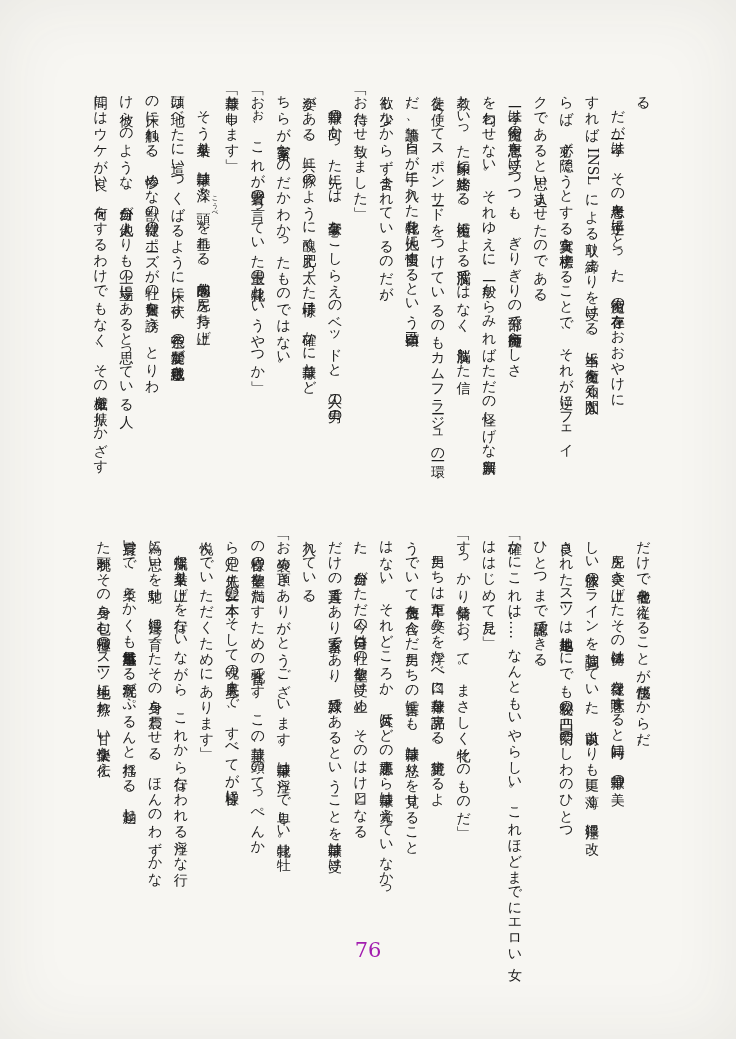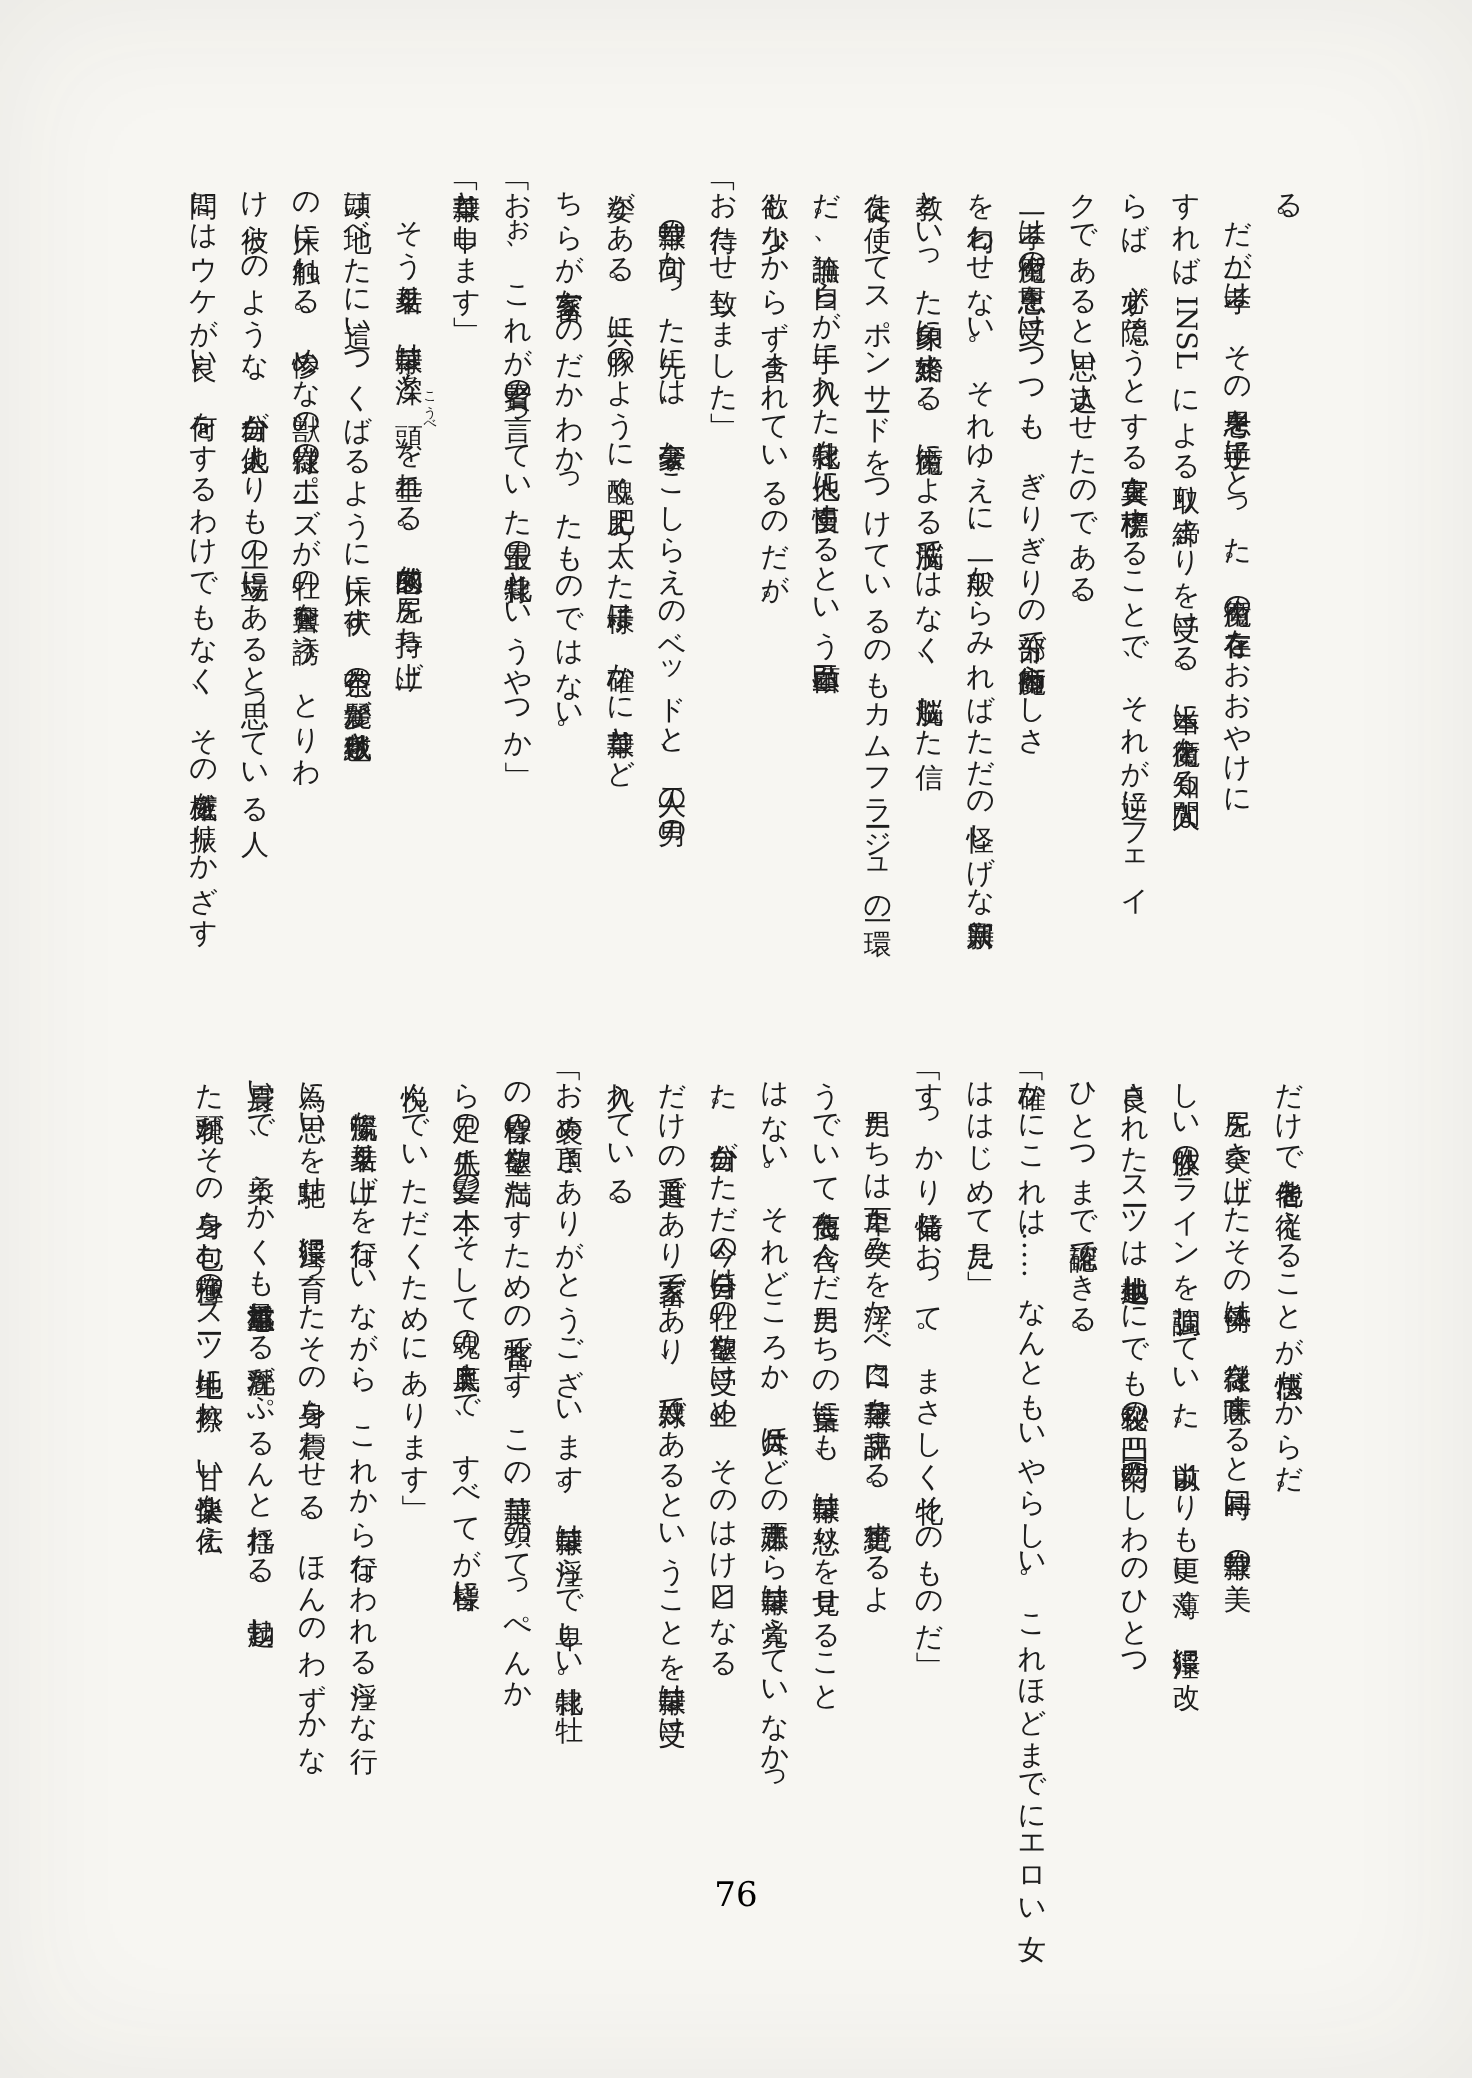--- a/index.html
+++ b/index.html
@@ -26,22 +26,22 @@
   .vblock.top{top:86px;}
   .vblock.bottom{top:531px;}
   .tcol{height:420px;}
   .tcol.indent{padding-top:14px;height:406px;}
   ruby{ruby-position:over;}
   ruby rt{font-size:6.5px;letter-spacing:0;color:#1d1d1d;}
   .page-number{
     position:absolute;
     top:938px;left:0;width:736px;
     text-align:center;
-    font-size:17px;
-    color:#000000;
+    font-size:21px;
+    color:#a21caf;
   }
 </style>
 </head>
 <body>
 
 <div class="page" style="background: rgb(247, 246, 242); color: rgb(29, 29, 29);">
   <div class="vblock top">
       <div class="tcol">る。</div>
       <div class="tcol indent">だが一孝は、その思考を逆手にとった。魔術の存在をおおやけに</div>
       <div class="tcol">すれば、INSLによる取り締まりを受ける。本当に魔術を知る人間な</div>

